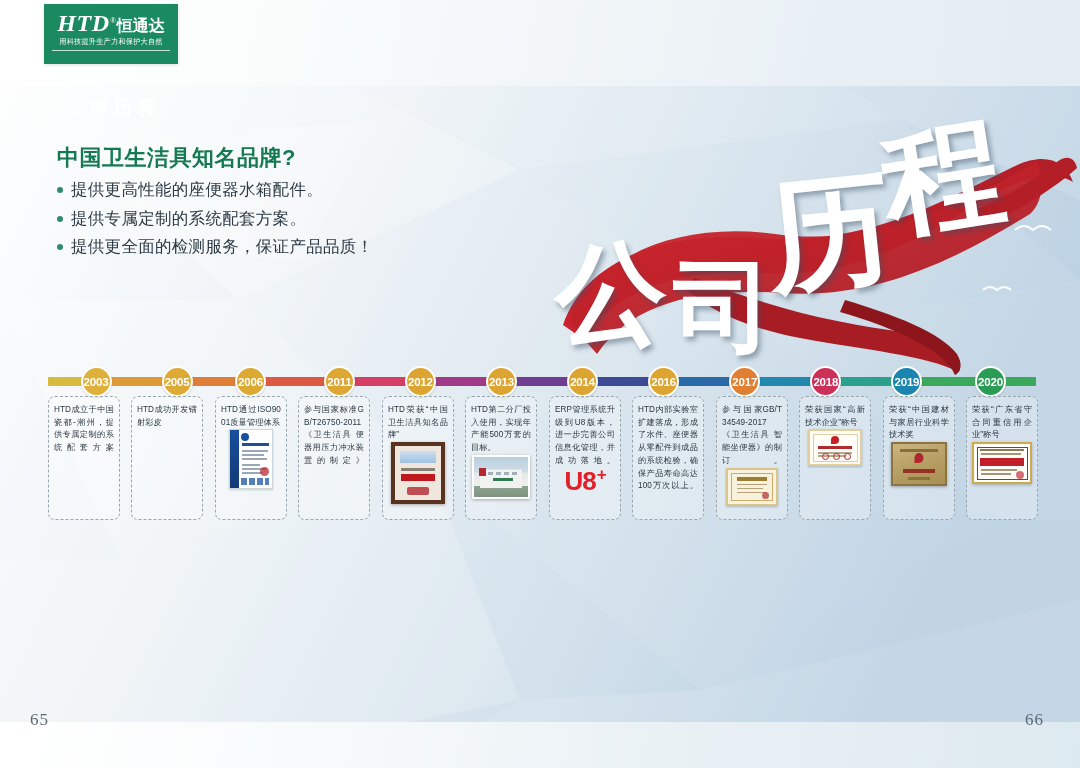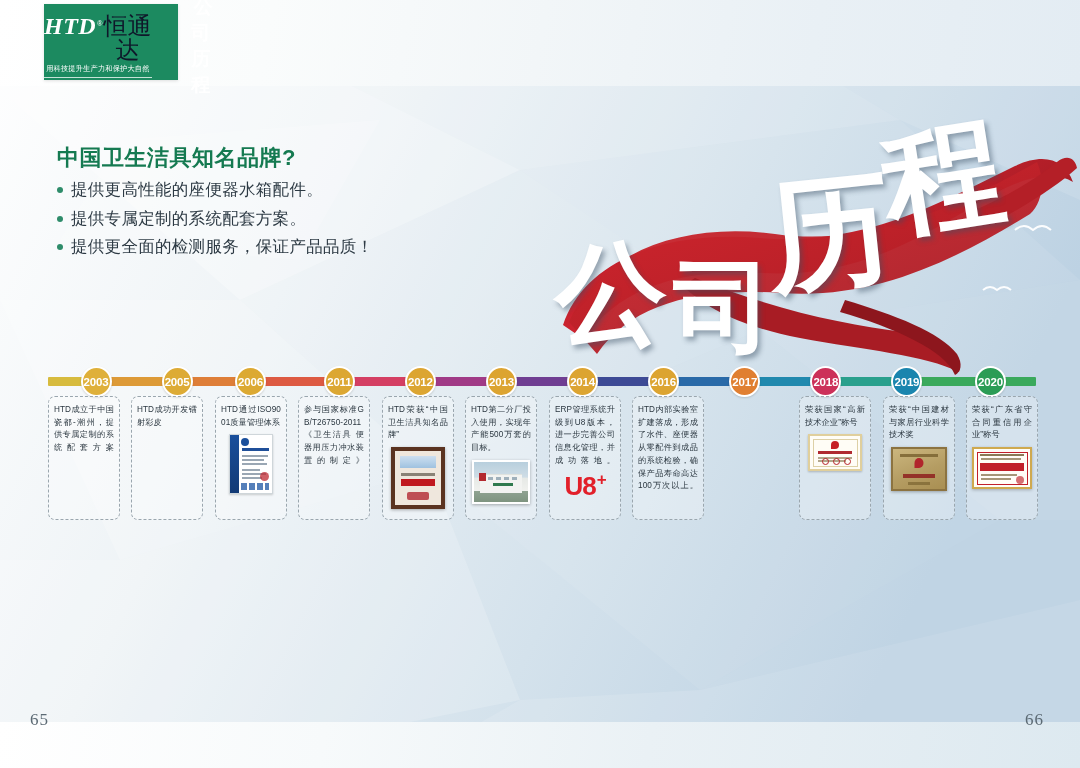--- a/index.html
+++ b/index.html
@@ -17,43 +17,43 @@
   .poly{position:absolute;pointer-events:none;}
 
   
   .topband{
     position:absolute;left:0;top:0;width:1080px;height:86px;
     background:linear-gradient(100deg,#ffffff 0%,#fafcfc 25%,#f2f6f8 50%,#e9f0f5 75%,#e3ecf3 100%);
   }
 
   
   #logo-block{
-    position:absolute;left:44px;top:4px;width:134px;height:76px;
+    position:absolute;left:44px;top:4px;width:134px;height:60px;
     background:#1c8a60;
-    display:flex;flex-direction:row;align-items:center;justify-content:flex-start;
+    display:flex;flex-direction:column;align-items:center;justify-content:flex-start;
     box-shadow:0 1px 3px rgba(0,0,0,.12);
     gap:37px;
   }
   #logo-inner{
     width:118px;margin-top:7px;
     border-bottom:1.5px solid rgba(255,255,255,.75);
     padding-bottom:3px;text-align:center;
   }
   .logo-main{
     display:flex;align-items:baseline;justify-content:center;gap:1px;
     line-height:1;
   }
   .logo-htd{
     font-family:"Liberation Serif","DejaVu Serif",serif;
     font-weight:bold;font-style:italic;font-size:24px;color:#ffffff;
     letter-spacing:.5px;
   }
   .logo-reg{font-size:7px;color:#fff;vertical-align:super;position:relative;top:-8px;}
   .logo-cn{
-    font-size:24px;color:#0f172a;font-weight:normal;letter-spacing:0px;
+    font-size:16px;color:#ffffff;font-weight:bold;letter-spacing:0px;
     font-family:"DejaVu Sans","Liberation Sans",sans-serif;
   }
   .logo-tag{
     font-size:7.5px;color:#ffffff;letter-spacing:.2px;margin-top:2px;
     white-space:nowrap;transform:scaleX(.96);
   }
   .logo-sub{
     margin-top:7px;font-size:19px;color:#ffffff;font-weight:bold;letter-spacing:5px;
     text-indent:5px;
     text-align:center;
@@ -114,21 +114,21 @@
     box-sizing:border-box;padding:7px 5px 5px 5px;
     background:rgba(255,255,255,.30);
     display:flex;flex-direction:column;align-items:center;
   }
   .card-text{
     font-size:8.2px;line-height:1.55;color:#2b3740;
     text-align:justify;text-align-last:left;width:100%;
     letter-spacing:.1px;word-break:break-all;
   }
   .card-text.justify{text-align:justify;text-align-last:justify;}
-  .card-media{margin-top:5px;width:100%;display:flex;justify-content:center;}
+  .card-media{width:100%;display:flex;justify-content:center;}
 
   
   .cert-iso{
     width:42px;height:58px;background:#ffffff;border:1px solid #cfd6da;
     position:relative;overflow:hidden;box-shadow:0 1px 2px rgba(0,0,0,.18);
   }
   .cert-iso .band{position:absolute;left:0;top:0;width:9px;height:100%;
     background:linear-gradient(180deg,#1a4f9c,#123a75);}
   .cert-iso .seal{position:absolute;left:11px;top:3px;width:8px;height:8px;border-radius:50%;
     background:#1a4f9c;}
@@ -432,20 +432,33 @@
       </div>
       <div class="card" style="left: 501px;">
         <div class="card-text justify">ERP管理系统升级到U8版本，进一步完善公司信息化管理，并成功落地。</div>
         <div class="card-media">
           <div class="u8plus">U8<span class="plus">+</span></div>
         </div>
       </div>
       <div class="card" style="left: 584px;">
         <div class="card-text justify">HTD内部实验室扩建落成，形成了水件、座便器从零配件到成品的系统检验，确保产品寿命高达100万次以上。</div>
       </div>
+      <div class="card" style="left: 668px;">
+        <div class="card-text justify">参 与 国 家GB/T34549-2017《卫生洁具 智能坐便器》的制订。</div>
+        <div class="card-media">
+          <div class="cert-gold">
+            <div class="inner"></div>
+            <div class="t"></div>
+        <div class="l" style="top:14px;width:30px"></div>
+        <div class="l" style="top:18px;width:26px"></div>
+        <div class="l" style="top:22px;width:29px"></div>
+        <div class="seal"></div>
+          </div>
+        </div>
+      </div>
       <div class="card" style="left: 835px;">
         <div class="card-text">荣获“中国建材与家居行业科学技术奖</div>
         <div class="card-media">
           <div class="plaque-bronze">
             <div class="t"></div>
             <div class="flame"></div>
         <div class="m"></div>
             <div class="b"></div>
           </div>
         </div>

